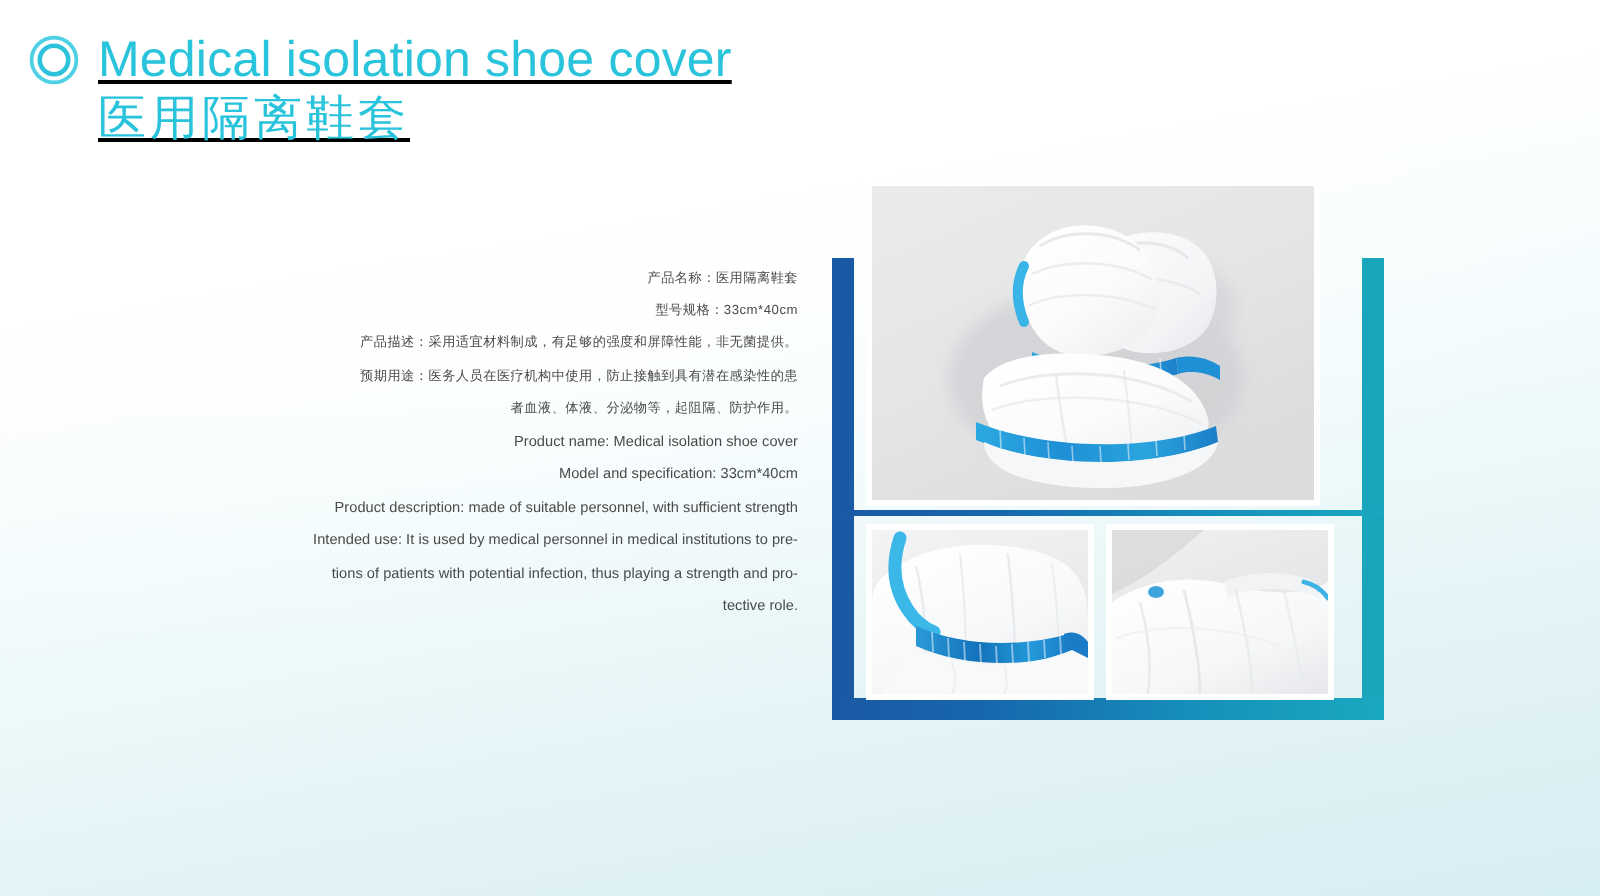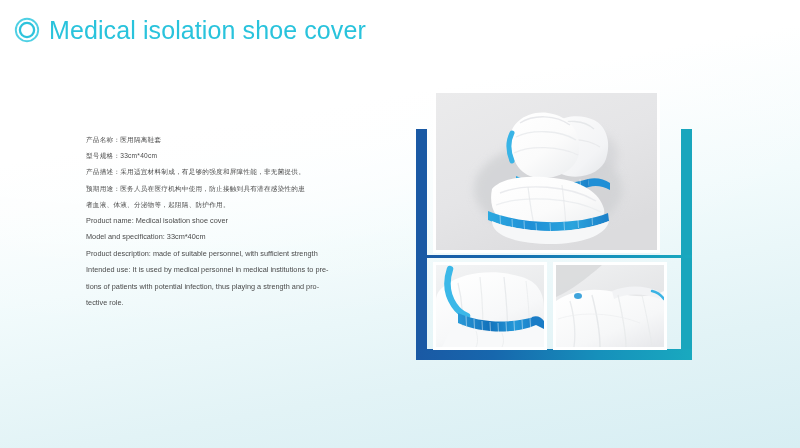--- a/index.html
+++ b/index.html
@@ -28,20 +28,21 @@
     background: radial-gradient(ellipse 120% 85% at 18% 6%, rgba(255,255,255,0.98) 0%, rgba(255,255,255,0.85) 32%, rgba(255,255,255,0.15) 62%, rgba(255,255,255,0) 80%);
     pointer-events: none;
   }
 
   
   .title-block {
     position: absolute;
     left: 14px;
     top: 16px;
     z-index: 5;
+    text-decoration: underline;
   }
   .title-row {
     display: flex;
     align-items: center;
     gap: 9px;
   }
   .ring-icon {
     width: 26px;
     height: 26px;
     flex: 0 0 26px;
@@ -60,24 +61,25 @@
     font-size: 24px;
     line-height: 28px;
     color: #29c3dc;
     letter-spacing: 2px;
     white-space: nowrap;
   }
 
   
   .copy {
     position: absolute;
-    left: 86px;
+    left: 99px;
     top: 132px;
     width: 300px;
     z-index: 5;
+    text-align: right;
   }
   .cn-line {
     font-size: 6.6px;
     line-height: 16.2px;
     color: #4a4a4a;
     letter-spacing: 0.25px;
     white-space: nowrap;
   }
   .en-line {
     font-size: 7.3px;
@@ -168,20 +170,21 @@
 <div id="slide">
 
   <div class="title-block">
     <div class="title-row">
       <svg class="ring-icon" viewBox="0 0 26 26">
         <circle cx="13" cy="13" r="11.2" fill="none" stroke="#4fd0e4" stroke-width="1.9"></circle>
         <circle cx="13" cy="13" r="7.1" fill="none" stroke="#2ec3dc" stroke-width="2.3"></circle>
       </svg>
       <span class="title-en">Medical isolation shoe cover</span>
     </div>
+    <div class="title-cn">医用隔离鞋套</div>
   </div>
 
   <div class="copy">
     <div class="cn-line">产品名称：医用隔离鞋套</div>
     <div class="cn-line">型号规格：33cm*40cm</div>
     <div class="cn-line">产品描述：采用适宜材料制成，有足够的强度和屏障性能，非无菌提供。</div>
     <div class="cn-line">预期用途：医务人员在医疗机构中使用，防止接触到具有潜在感染性的患</div>
     <div class="cn-line">者血液、体液、分泌物等，起阻隔、防护作用。</div>
 
     <div class="en-line">Product name: Medical isolation shoe cover</div>

